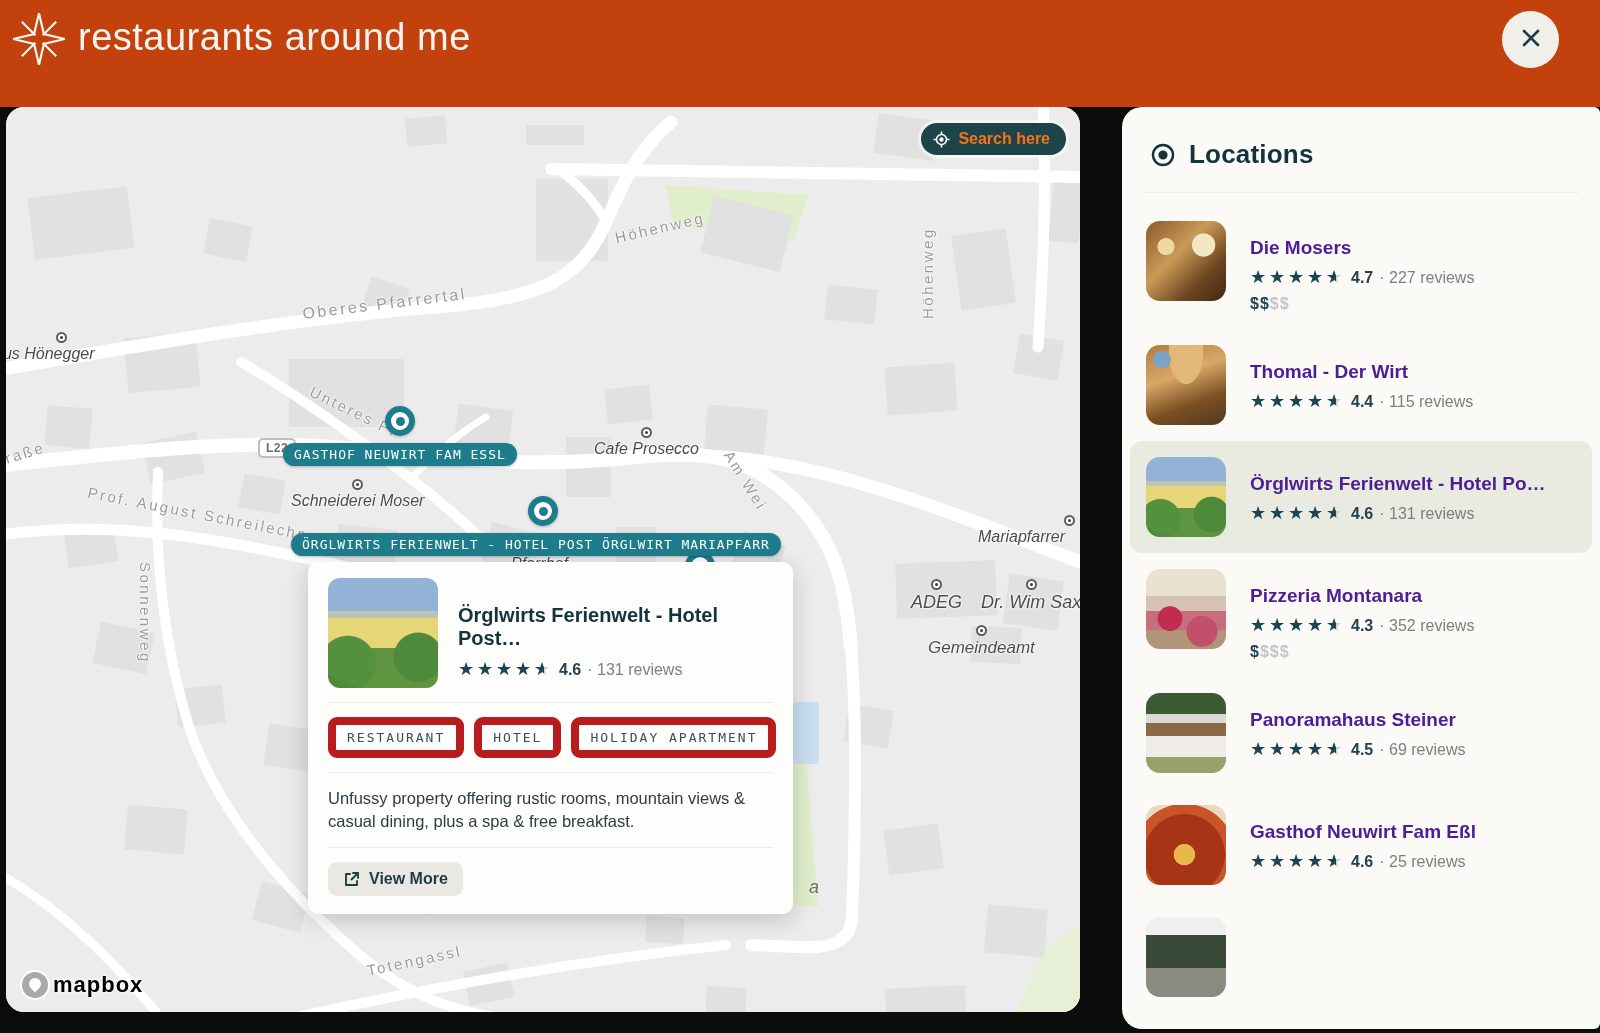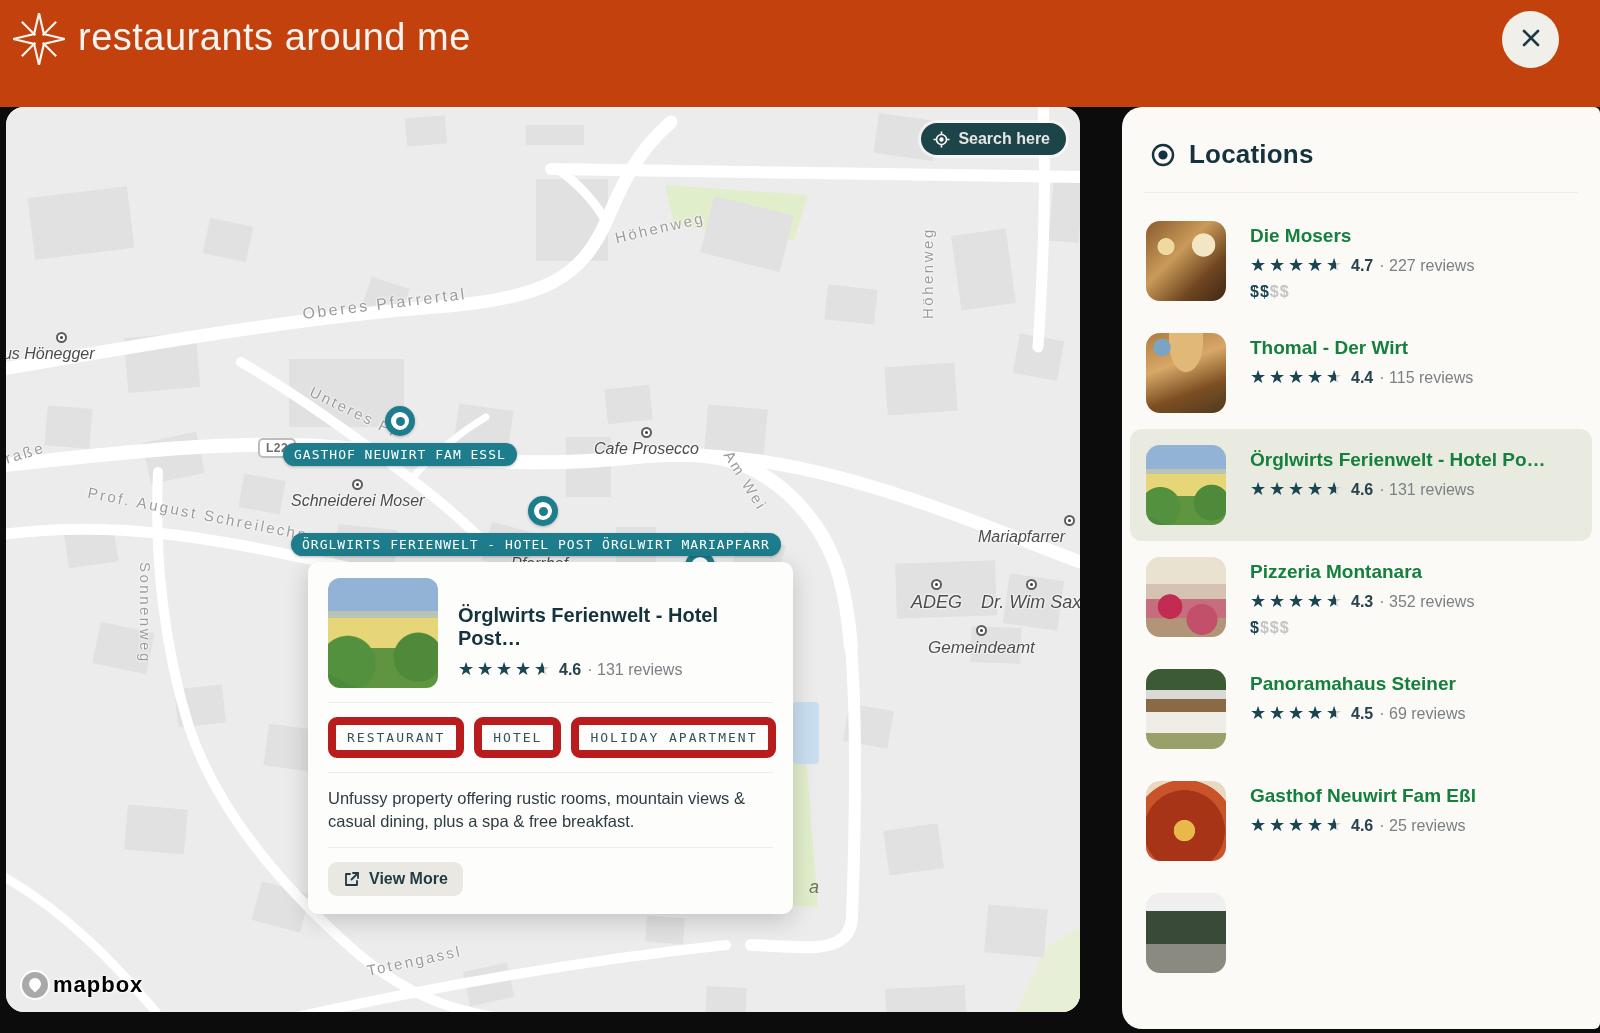--- a/index.html
+++ b/index.html
@@ -33,21 +33,21 @@
     text-shadow:0 0 2px #edf3dd,0 0 3px #edf3dd;}
   .shield{position:absolute;background:#fff;border:2px solid #bdbdbd;border-radius:5px;color:#6f6f6f;
     font-size:12px;font-weight:bold;padding:1px 6px;letter-spacing:.5px;}
   .marker{position:absolute;width:30px;height:30px;border-radius:50%;background:#fff;
     border:6px solid var(--teal);box-shadow:0 1px 3px rgba(0,0,0,.25);}
   .marker::after{content:"";position:absolute;left:50%;top:50%;width:9px;height:9px;margin:-4.5px 0 0 -4.5px;
     border-radius:50%;background:var(--teal);}
   .map-pill{position:absolute;height:23px;background:var(--teal);color:#fff;border-radius:12px;
     display:flex;align-items:center;padding:0 11px;font-family:"DejaVu Sans Mono",monospace;
     font-size:13px;letter-spacing:1px;white-space:nowrap;box-shadow:0 1px 3px rgba(0,0,0,.25);}
-  .search-btn{position:absolute;right:14px;top:16px;height:32px;background:var(--btn-teal);color:#e5e5e5;
+  .search-btn{position:absolute;right:14px;top:16px;height:32px;background:var(--btn-teal);color:#f97316;
     border:none;border-radius:17px;display:flex;align-items:center;gap:8px;padding:0 16px 0 12px;
     font-size:16px;font-weight:600;cursor:pointer;box-shadow:0 0 0 3px rgba(255,255,255,.55);}
   .attribution{position:absolute;left:16px;bottom:14px;display:flex;align-items:center;gap:5px;}
   .attr-icon{width:26px;height:26px;border-radius:50%;background:#a9a9a9;position:relative;box-shadow:0 0 0 2px #fff;}
   .attr-icon::after{content:"";position:absolute;left:7px;top:6px;width:12px;height:12px;border-radius:50% 50% 50% 0;
     background:#fff;transform:rotate(-45deg);}
   .attr-text{font-size:22px;font-weight:bold;color:#000000;letter-spacing:1px;
     text-shadow:0 0 2px #fff,0 0 2px #fff,0 0 4px #fff;}
   
   .popup{position:absolute;left:302px;top:455px;width:485px;background:#fdfdfb;border-radius:10px;
@@ -68,21 +68,21 @@
   
   .sidebar{position:absolute;left:1122px;top:107px;width:478px;height:922px;background:#fbfaf7;
     border-radius:20px 6px 6px 20px;overflow:hidden;}
   .sb-head{display:flex;align-items:center;gap:13px;padding:32px 28px 22px;}
   .sb-title{font-size:26px;font-weight:bold;color:var(--dark-teal);letter-spacing:.2px;}
   .sb-divider{height:1px;background:#edece6;margin:0 22px;}
   .loc-list{padding:12px 8px 0;}
   .loc-item{display:flex;gap:24px;align-items:flex-start;padding:16px 16px;border-radius:12px;cursor:pointer;}
   .loc-item.selected{background:var(--highlight);}
   .thumb{width:80px;height:80px;border-radius:14px;flex:none;}
-  .loc-title{font-size:19px;font-weight:bold;color:#15803d;margin-top:4px;}
+  .loc-title{font-size:19px;font-weight:bold;color:#4c1d95;margin-top:16px;}
   .loc-meta{display:flex;align-items:center;gap:6px;margin-top:9px;}
   .price-row{margin-top:8px;font-size:16px;font-weight:bold;letter-spacing:1px;}
   .price-active{color:#1c4653;}
   .price-inactive{color:#c3c6c4;}
   
   .stars{display:inline-flex;}
   .star{position:relative;display:inline-block;width:19px;height:19px;font-size:18px;line-height:19px;}
   .star-base{color:#c9cdcd;}
   .star-fill{position:absolute;left:0;top:0;height:100%;overflow:hidden;color:var(--star);white-space:nowrap;}
   

